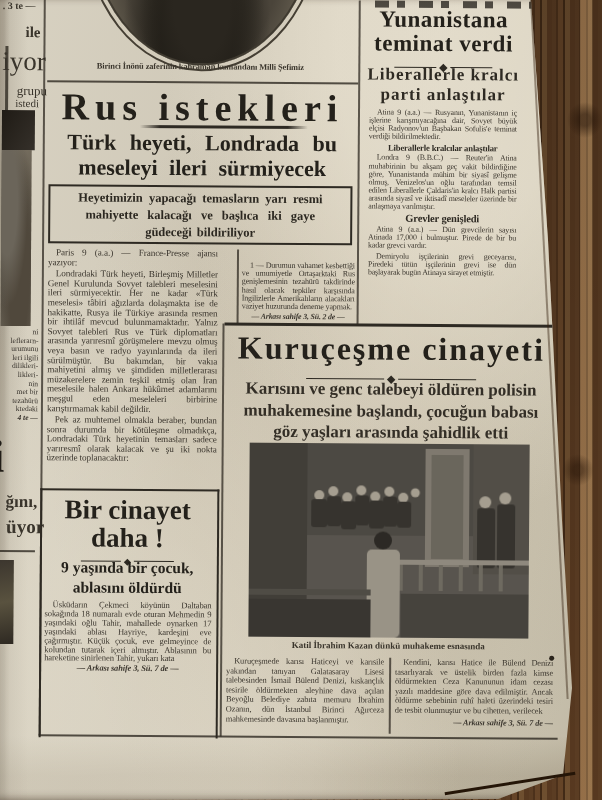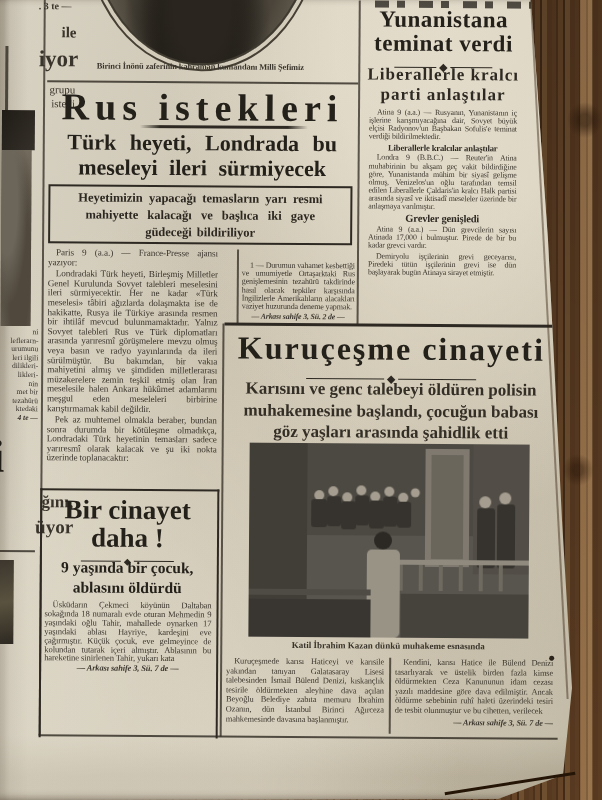--- a/index.html
+++ b/index.html
@@ -24,21 +24,21 @@
       linear-gradient(180deg, transparent 92%, rgba(110,95,70,.20) 97%),
       linear-gradient(100deg,#d8d2c2 0%,#cfc8b7 35%,#d4cdbc 60%,#c9c2af 85%,#bfb7a3 100%);
     box-shadow:inset -7px 0 9px -3px rgba(40,25,12,.5), inset 0 -5px 8px -3px rgba(40,25,12,.28);
   }
   #content{position:absolute;inset:0;transform:rotate(.4deg);transform-origin:300px 400px;color:#35302a;}
   .abs{position:absolute;}
   .rule-v{position:absolute;width:1.5px;background:rgba(45,40,32,.75);}
   .rule-h{position:absolute;height:1.5px;background:rgba(45,40,32,.8);}
   .taper{background:linear-gradient(90deg,transparent,#2e2a23 12%,#2e2a23 88%,transparent);}
   
-  .frag{color:#3a352c;text-align:right;margin-left:36px;}
+  .frag{color:#3a352c;text-align:right;}
   .headline{font-weight:bold;color:#24211b;text-align:center;}
   .body-col{text-align:justify;color:#3b362e;}
   .body-col p{margin:0 0 2px;text-indent:8px;line-height:inherit;}
   .crosshead{font-weight:bold;text-align:center;color:#2e2a23;}
   .cont{font-style:italic;font-weight:bold;text-align:center;}
   .deckbox{position:absolute;border:2.5px solid #2e2a23;text-align:center;font-weight:bold;color:#2c2821;}
   .photo{position:absolute;filter:blur(.5px) saturate(.55) sepia(.12);overflow:hidden;}
   .diamond{display:inline-block;width:6px;height:6px;background:#2e2a23;transform:rotate(45deg);margin:0 4px;}
   .dline{display:inline-block;height:1.5px;background:#2e2a23;vertical-align:middle;}
   .speck{position:absolute;border-radius:50%;background:#2a241c;}
@@ -50,22 +50,22 @@
 <body>
 
 <div id="wood"></div>
 
 <div id="paper">
 <div id="content">
 
   <div class="abs frag" style="left:0;top:2px;width:88px;text-align:left;font-size:10px;font-weight:bold;">. 3 te —</div>
   <div class="abs" style="left:3px;top:48px;width:3px;height:235px;background:rgba(48,42,34,.8);"></div>
   <div class="abs frag" style="left:0;top:26px;width:38px;font-size:15px;font-weight:bold;">ile</div>
-  <div class="abs frag" style="left:0;top:48px;width:40px;font-size:23px;font-weight:bold;">iyor</div>
-  <div class="abs frag" style="left:0;top:85px;width:37px;font-size:11px;">grupu</div>
+  <div class="abs frag" style="left:0;top:48px;width:40px;font-size:27px;font-weight:normal;">iyor</div>
+  <div class="abs frag" style="left:8px;top:85px;width:37px;font-size:13px;">grupu</div>
   <div class="abs frag" style="left:0;top:99px;width:37px;font-size:11px;">istedi</div>
   <div class="abs" style="left:0;top:112px;width:33px;height:40px;background:linear-gradient(120deg,#1f1b15,#35302a);"></div>
   <div class="abs" style="left:0;top:152px;width:30px;height:176px;background:
        radial-gradient(ellipse at 20% 30%,#6b655a 0 30%,transparent 60%),
        radial-gradient(ellipse at 60% 70%,#50483c 0 40%,transparent 75%),
        linear-gradient(160deg,#776f60,#4a443a 60%,#665f52);"></div>
   <div class="abs" style="left:0;top:330px;width:38px;font-size:7.5px;line-height:8.6px;text-align:right;color:#45403
 6;">
     <div>ni</div>
     <div>leflerarn-</div>
@@ -74,21 +74,21 @@
     <div>dilikleri-</div>
     <div>likleri-</div>
     <div>nin</div>
     <div>met bir</div>
     <div>tezahürü</div>
     <div>ktedaki</div>
     <div style="font-weight:bold;font-style:italic;">4 te —</div>
   </div>
   <div class="abs" style="left:-8px;top:432px;width:26px;overflow:hidden;font-size:46px;font-weight:bold;color:#211d17;">i</div>
   <div class="abs frag" style="left:0;top:494px;width:38px;font-size:17px;font-weight:bold;">ğını,</div>
-  <div class="abs frag" style="left:0;top:518px;width:38px;font-size:19px;font-weight:bold;">üyor</div>
+  <div class="abs frag" style="left:0;top:518px;width:38px;font-size:19px;font-weight:bold;padding-left:7px;">üyor</div>
   <div class="rule-h" style="left:0;top:552px;width:36px;"></div>
   <div class="abs" style="left:0;top:562px;width:15px;height:84px;background:linear-gradient(170deg,#3c362e,#59523f 50%,#2e2922);"></div>
 
   <div class="rule-v" style="left:41px;top:0;height:737px;"></div>
   <div class="rule-v" style="left:236px;top:250px;height:74px;"></div>
   <div class="rule-v" style="left:356px;top:0;height:324px;"></div>
   <div class="rule-v" style="left:222px;top:324px;height:413px;"></div>
 
   <div class="abs" style="left:86px;top:-222px;width:222px;height:284px;border-radius:50%;
        border:2px solid #3f3a30;box-shadow:0 0 0 4px #d3ccbb,0 0 0 6px #453f34;

